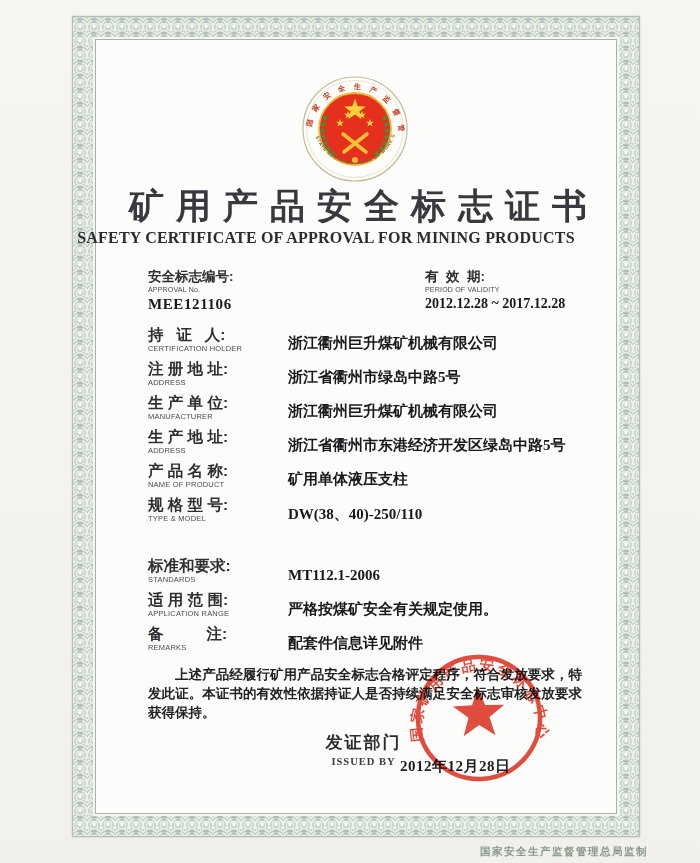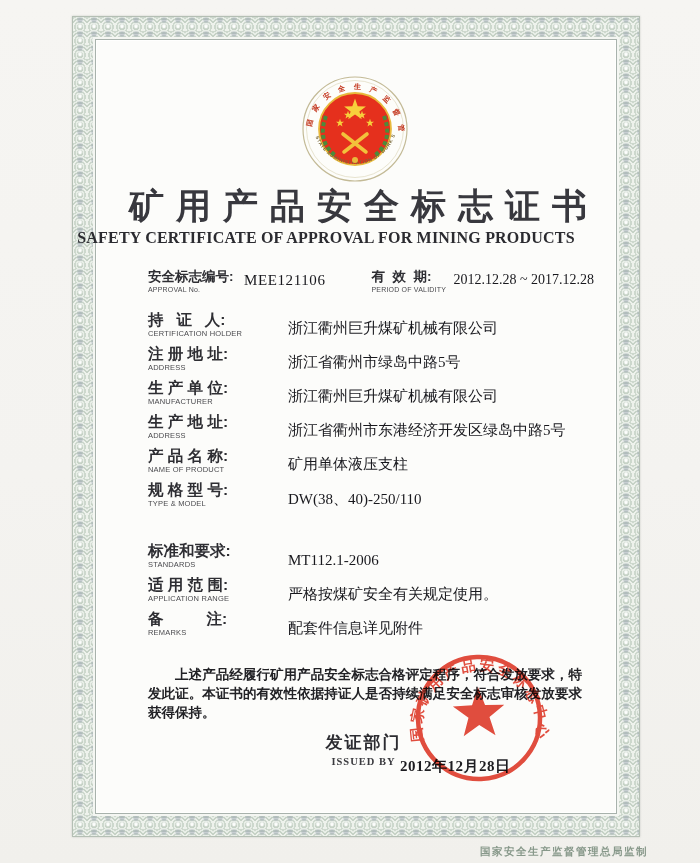--- a/index.html
+++ b/index.html
@@ -59,26 +59,26 @@
   .cn-label{
     font-weight:700;font-size:15.5px;line-height:1.1;
     color:#2e2e33;white-space:pre;
   }
   .en-label{
     font-size:7.5px;line-height:1.2;color:#4a4a4e;
     letter-spacing:.2px;margin-top:1px;white-space:pre;
   }
   .fvalue{
     font-family:"Liberation Serif","DejaVu Serif",serif;
-    font-weight:400;font-size:15px;line-height:1.25;
+    font-weight:700;font-size:15px;line-height:1.25;
     color:#18181d;padding-top:1px;
   }
   
   .row-top{display:flex;margin-bottom:12px;min-height:29px;}
-  .pair{display:flex;align-items:flex-start;}
+  .pair{display:flex;align-items:flex-start;flex-direction:column;}
   .pair-approval{width:277px;}
   .pair-approval .cn-label,.pair-validity .cn-label{font-size:13.5px;}
   .pair-approval .en-label,.pair-validity .en-label{font-size:7px;}
   .pair-approval .fvalue{letter-spacing:.6px;font-size:15px;}
   .pair-validity .flabel{width:82px;}
   .pair-validity .fvalue{font-size:14px;white-space:nowrap;}
   
   .statement{
     position:absolute;left:148px;top:666px;width:434px;
     font-family:"Liberation Serif","DejaVu Serif",serif;

